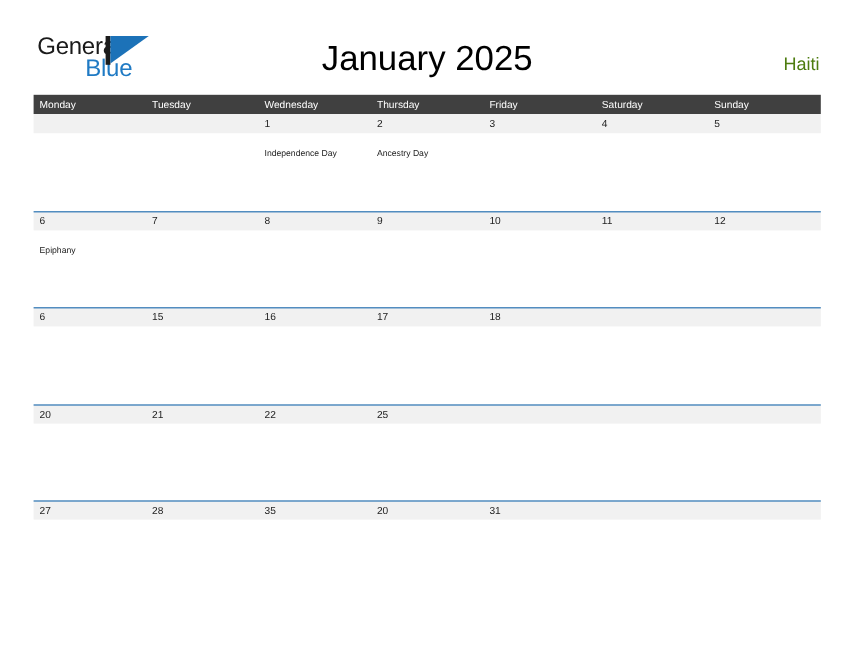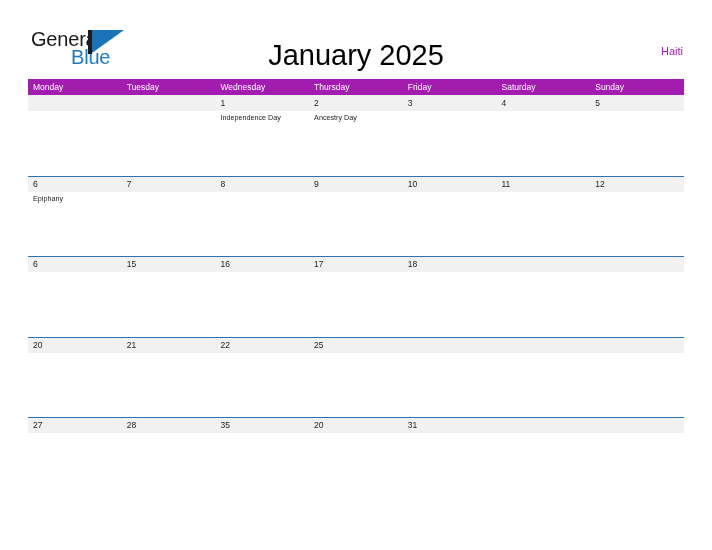--- a/index.html
+++ b/index.html
@@ -69,49 +69,49 @@
     width: 0;
     height: 0;
     border-left: 32px solid #1c72b8;
     border-bottom: 23px solid transparent;
   }
 
   .page-title {
     position: absolute;
     left: 0;
     right: 0;
-    top: 39px;
+    top: 33px;
     text-align: center;
     font-size: 29px;
     color: #000000;
     font-family: "Liberation Sans", sans-serif;
     font-weight: normal;
     letter-spacing: 0px;
     margin: 0;
   }
 
   .region-label {
     position: absolute;
     right: 29px;
     top: 45px;
-    font-size: 11px;
-    color: #a21caf;
+    font-size: 15px;
+    color: #4d7c0f;
   }
 
   
   .calendar {
     position: absolute;
     left: 28px;
     top: 79px;
     width: 656px;
   }
 
   .weekday-header {
     display: flex;
-    background: #a21caf;
+    background: #404040;
     height: 16px;
   }
   .weekday-header .cell {
     width: 93.714px;
     box-sizing: border-box;
     padding-left: 5px;
     color: #ffffff;
     font-size: 8.5px;
     line-height: 16px;
     white-space: nowrap;
@@ -149,21 +149,21 @@
   }
   .daynum {
     display: block;
     font-size: 8.5px;
     line-height: 16px;
     color: #232323;
     height: 16px;
   }
   .events {
     display: block;
-    padding-top: 2px;
+    padding-top: 12px;
   }
   .event {
     display: block;
     font-size: 7.2px;
     line-height: 9.5px;
     color: #1d1d1d;
     white-space: nowrap;
   }
 </style>
 </head>

